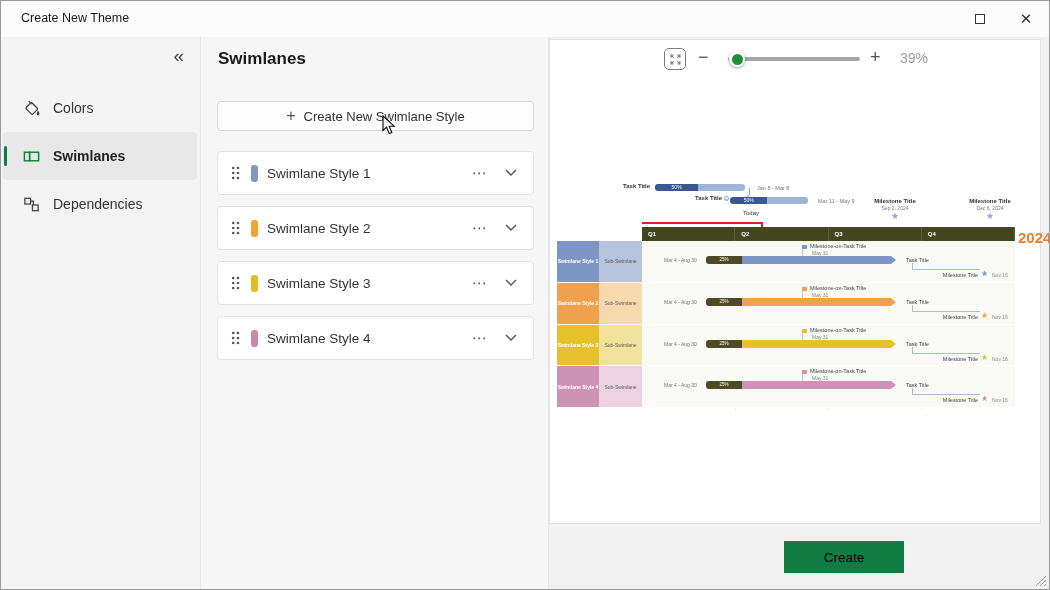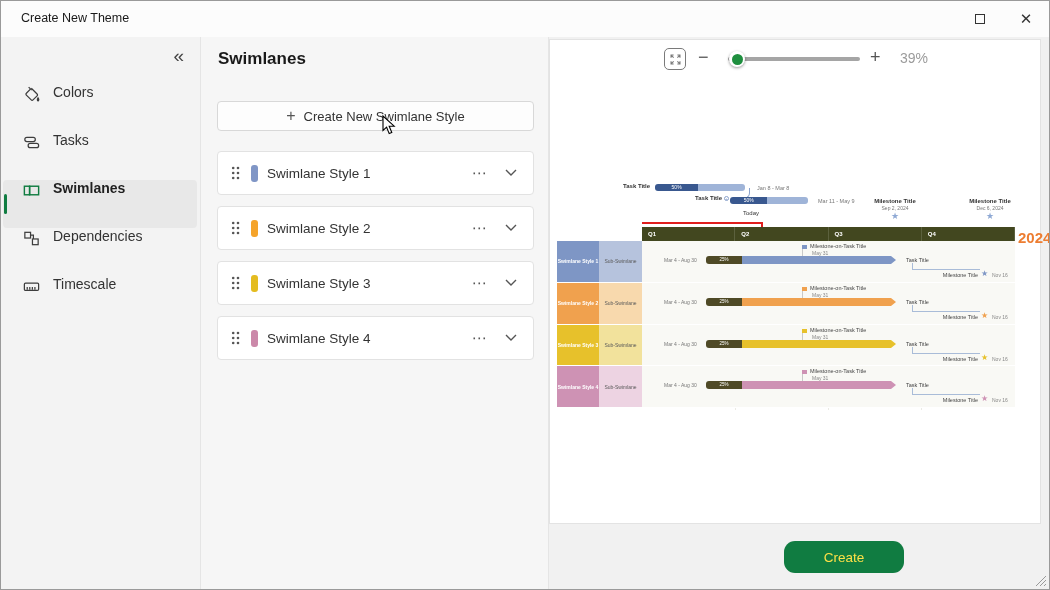--- a/index.html
+++ b/index.html
@@ -13,21 +13,21 @@
   .titlebar { position:absolute; left:0; top:0; right:0; height:36px; background:#fcfcfc; }
   .titlebar .title { position:absolute; left:20px; top:10px; font-size:12.5px; color:#1a1a1a; }
   .win-btn { position:absolute; top:0; width:46px; height:36px; display:flex; align-items:center; justify-content:center; background:transparent; border:none; cursor:default; }
   .win-btn.max { right:46px; }
   .win-btn.close { right:0; font-size:15px; color:#333; }
   .max-glyph { width:10px; height:10px; border:1px solid #333; }
   
   .sidebar { position:absolute; left:0; top:36px; width:200px; bottom:0; background:#f3f3f3; border-right:1px solid #e5e5e5; }
   .collapse { position:absolute; top:8px; right:16px; font-size:19px; color:#444; background:none; border:none; cursor:default; }
   .side-list { position:absolute; top:47px; left:0; right:1px; }
-  .side-item { position:relative; height:48px; display:flex; margin:0 2px; border-radius:4px; }
+  .side-item { position:relative; height:48px; display:flex; align-items:center; margin:0 2px; border-radius:4px; }
   .side-item .accent { display:none; position:absolute; left:1px; top:14px; width:3px; height:20px; border-radius:2px; background:#107C41; }
   .side-item .icon { width:20px; height:20px; margin-left:18px; color:#3d3d3d; display:flex; align-items:center; justify-content:center; }
   .side-item .icon svg { width:19px; height:19px; }
   .side-item .lbl { margin-left:12px; font-size:14px; color:#333; }
   .side-item.selected { background:#e8e8e8; }
   .side-item.selected .accent { display:block; }
   .side-item.selected .icon { color:#107C41; }
   .side-item.selected .lbl { font-weight:700; color:#1f1f1f; }
   
   .panel { position:absolute; left:200px; top:36px; width:348px; bottom:0; background:#f6f6f6; border-right:1px solid #e5e5e5; }
@@ -88,21 +88,21 @@
   .l-bar { left:64px; top:15px; width:190px; height:8px; display:flex; }
   .l-bar .l-done { position:static; width:36px; background:#4F4A26; color:#fff; font-size:4.5px; line-height:8px; text-align:center; border-radius:3px 0 0 3px; }
   .l-bar .l-rest { position:static; flex:1; background:var(--main); }
   .l-bar .l-arrow { position:static; width:0; height:0; border-top:4px solid transparent; border-bottom:4px solid transparent; border-left:5px solid var(--main); }
   .l-task { left:264px; top:16px; font-size:5.5px; color:#444; }
   .l-conn { left:270px; top:22px; width:68px; height:7px; border-left:1px solid #A9BCD8; border-bottom:1px solid #A9BCD8; }
   .l-ms-label { left:266px; top:31px; width:70px; text-align:right; font-size:5.5px; color:#444; }
   .l-star { left:339px; top:28px; font-size:8px; color:var(--main); }
   .l-ms-date { left:350px; top:31px; font-size:5px; color:#888; }
   
-  .btn-create { position:absolute; left:783px; top:540px; width:120px; height:32px; background:#107C41; color:#fde047; border:none; border-radius:11px; font-size:13.5px; font-family:inherit; }
+  .btn-create { position:absolute; left:783px; top:540px; width:120px; height:32px; background:#107C41; color:#000000; border:none; border-radius:0; font-size:13.5px; font-family:inherit; }
   .btn-cancel { position:absolute; left:920px; top:540px; width:100px; height:32px; background:transparent; color:#333; border:none; font-size:13.5px; font-family:inherit; }
   .grip { position:absolute; right:3px; bottom:3px; width:10px; height:10px; }
 </style>
 </head>
 <body>
 
 <div class="window">
 
   <div class="titlebar">
     <span class="title">Create New Theme</span>
@@ -121,60 +121,40 @@
 
     <span class="icon">
             <svg viewBox="0 0 20 20" fill="none" stroke="currentColor" stroke-width="1.3">
               <path d="M9.8 3.4 15.9 9.5a1.3 1.3 0 0 1 0 1.9l-4.3 4.3a1.3 1.3 0 0 1-1.9 0L4.6 10.6a1.3 1.3 0 0 1 0-1.9l4.3-4.3"></path>
               <path d="M7 2.2l3.2 3.2"></path>
               <path d="M16.9 13.6c1 1.4 1 2.7 0 3.2-1-.5-1-1.8 0-3.2z" fill="currentColor"></path>
             </svg>
           </span>
     <span class="lbl">Colors</span>
   </div>
-        <div class="side-item">
-
-    <span class="icon">
-            <svg viewBox="0 0 20 20" fill="none" stroke="currentColor" stroke-width="1.3">
-              <rect x="3" y="4.5" width="11" height="4.5" rx="2.2"></rect>
-              <rect x="6.5" y="11" width="11" height="4.5" rx="2.2"></rect>
-            </svg>
-          </span>
-    <span class="lbl">Tasks</span>
-  </div>
         <div class="side-item selected">
     <span class="accent"></span>
     <span class="icon">
             <svg viewBox="0 0 20 20" fill="none" stroke="currentColor" stroke-width="1.5">
               <rect x="2.5" y="5.5" width="5.5" height="9"></rect>
               <rect x="8" y="5.5" width="9.5" height="9"></rect>
             </svg>
           </span>
     <span class="lbl">Swimlanes</span>
   </div>
         <div class="side-item">
 
     <span class="icon">
             <svg viewBox="0 0 20 20" fill="none" stroke="currentColor" stroke-width="1.3">
               <rect x="3" y="3.5" width="6" height="6"></rect>
               <rect x="11" y="10.5" width="6" height="6"></rect>
               <path d="M9 6.5h3v4"></path>
             </svg>
           </span>
     <span class="lbl">Dependencies</span>
-  </div>
-        <div class="side-item">
-
-    <span class="icon">
-            <svg viewBox="0 0 20 20" fill="none" stroke="currentColor" stroke-width="1.3">
-              <rect x="2.5" y="6.5" width="15" height="7.5" rx="1.2"></rect>
-              <path d="M5.5 10.5v3 M8.2 10.5v3 M10.9 10.5v3 M13.6 10.5v3"></path>
-            </svg>
-          </span>
-    <span class="lbl">Timescale</span>
   </div>
       </div>
   </div>
 
   <div class="panel">
     <div class="panel-title">Swimlanes</div>
     <button class="create-btn">
       <span class="plus">+</span>
       <span>Create New Swimlane Style</span>
     </button>

